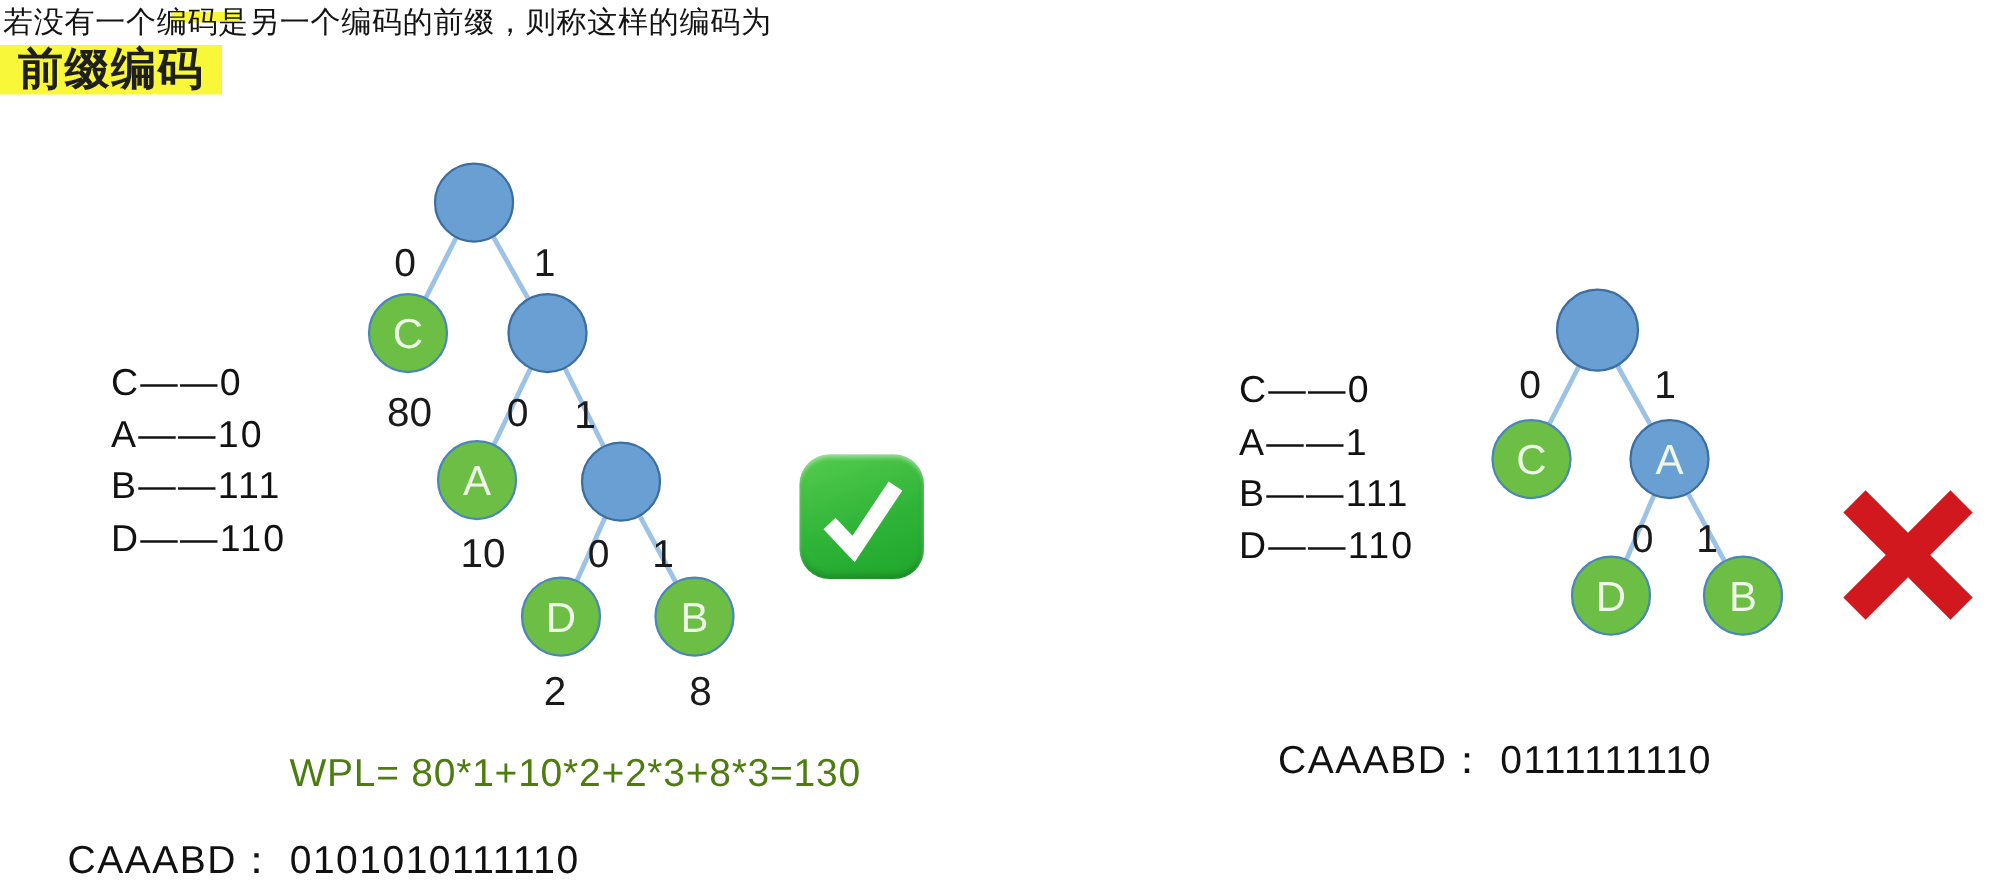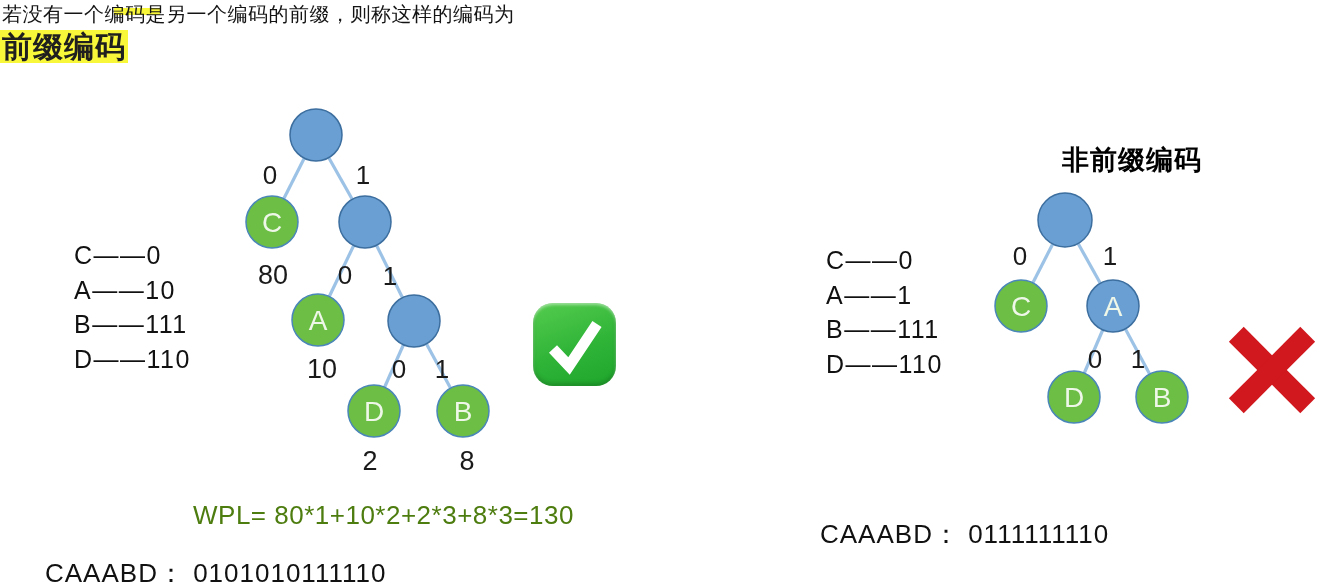--- a/index.html
+++ b/index.html
@@ -4,21 +4,21 @@
 <style>
   html,body{margin:0;padding:0;}
   body{font-family:"Liberation Sans",sans-serif;background:#fff;}
   #stage{position:relative;width:1343px;height:587px;background:#ffffff;overflow:hidden;}
 
   .abs{position:absolute;}
 
   
   #title-line{left:2px;top:1px;font-family:"Liberation Serif",serif;font-size:20px;color:#141414;letter-spacing:.5px;white-space:nowrap;z-index:2;}
   #title-smudge{left:114px;top:8px;width:46px;height:7px;background:#f8f73a;z-index:1;}
-  #highlight-term{left:0;top:30px;background:#f8f73a;color:#1f1f1f;font-weight:bold;font-size:30px;line-height:33px;padding:0 2px;letter-spacing:1px;z-index:2;white-space:nowrap;}
+  #highlight-term{left:0;top:30px;background:#f8f73a;color:#1f1f1f;font-weight:bold;font-size:30px;line-height:33px;padding:0 12px;letter-spacing:1px;z-index:2;white-space:nowrap;}
 
   
   .code-list{font-size:25px;line-height:34.5px;color:#111;letter-spacing:1.5px;white-space:nowrap;margin-left:28px;}
   #left-code-list{left:46px;top:238px;}
   #right-code-list{left:798px;top:243px;}
 
   
   svg text{font-family:"Liberation Sans",sans-serif;}
   .edge{stroke:#9cc2e5;stroke-width:3.2;fill:none;}
   .node-blue{fill:#699fd2;stroke:#3c6e9f;stroke-width:1.5;}
@@ -33,21 +33,21 @@
     box-shadow:inset 0 2px 3px rgba(255,255,255,.45), inset 0 -3px 4px rgba(0,0,0,.18);}
   #cross-icon{left:1233px;top:331px;width:78px;height:78px;}
   #cross-icon .bar{position:absolute;left:50%;top:50%;width:101px;height:21px;background:#d0181e;}
   #cross-icon .bar.a{transform:translate(-50%,-50%) rotate(45deg);}
   #cross-icon .bar.b{transform:translate(-50%,-50%) rotate(-45deg);}
 
   
   #right-title{left:1062px;top:142px;font-size:27px;font-weight:bold;color:#000;letter-spacing:1px;white-space:nowrap;}
   #wpl-line{left:193px;top:500px;font-size:26px;color:#4d7c0f;letter-spacing:.5px;white-space:nowrap;}
   #left-encoding{left:45px;top:556px;font-size:26px;color:#111;letter-spacing:1px;white-space:nowrap;}
-  #right-encoding{left:820px;top:489px;font-size:26px;color:#111;letter-spacing:1px;white-space:nowrap;margin-top:28px;}
+  #right-encoding{left:852px;top:489px;font-size:26px;color:#111;letter-spacing:1px;white-space:nowrap;}
 </style>
 </head>
 <body>
 
 <div id="stage">
 
   <div class="abs" id="title-smudge"></div>
   <div class="abs" id="title-line">若没有一个编码是另一个编码的前缀，则称这样的编码为</div>
   <div class="abs" id="highlight-term">前缀编码</div>
 
@@ -94,21 +94,20 @@
 
   <div class="abs" id="check-icon">
     <svg width="83" height="83" viewBox="0 0 83 83">
       <path d="M20 46 L36 63 L64 21" stroke="#ffffff" stroke-width="11" fill="none"></path>
     </svg>
   </div>
 
   <div class="abs" id="wpl-line">WPL= 80*1+10*2+2*3+8*3=130</div>
   <div class="abs" id="left-encoding">CAAABD： 0101010111110</div>
 
-  <div class="abs" id="right-title">非前缀编码</div>
 
   <div class="abs code-list" id="right-code-list">
     <div>C——0</div>
     <div>A——1</div>
     <div>B——111</div>
     <div>D——110</div>
   </div>
 
   <svg class="abs" style="left:980px;top:185px;" width="260" height="260" viewBox="0 0 260 260">
     <line class="edge" x1="85" y1="35" x2="41" y2="121"></line>

